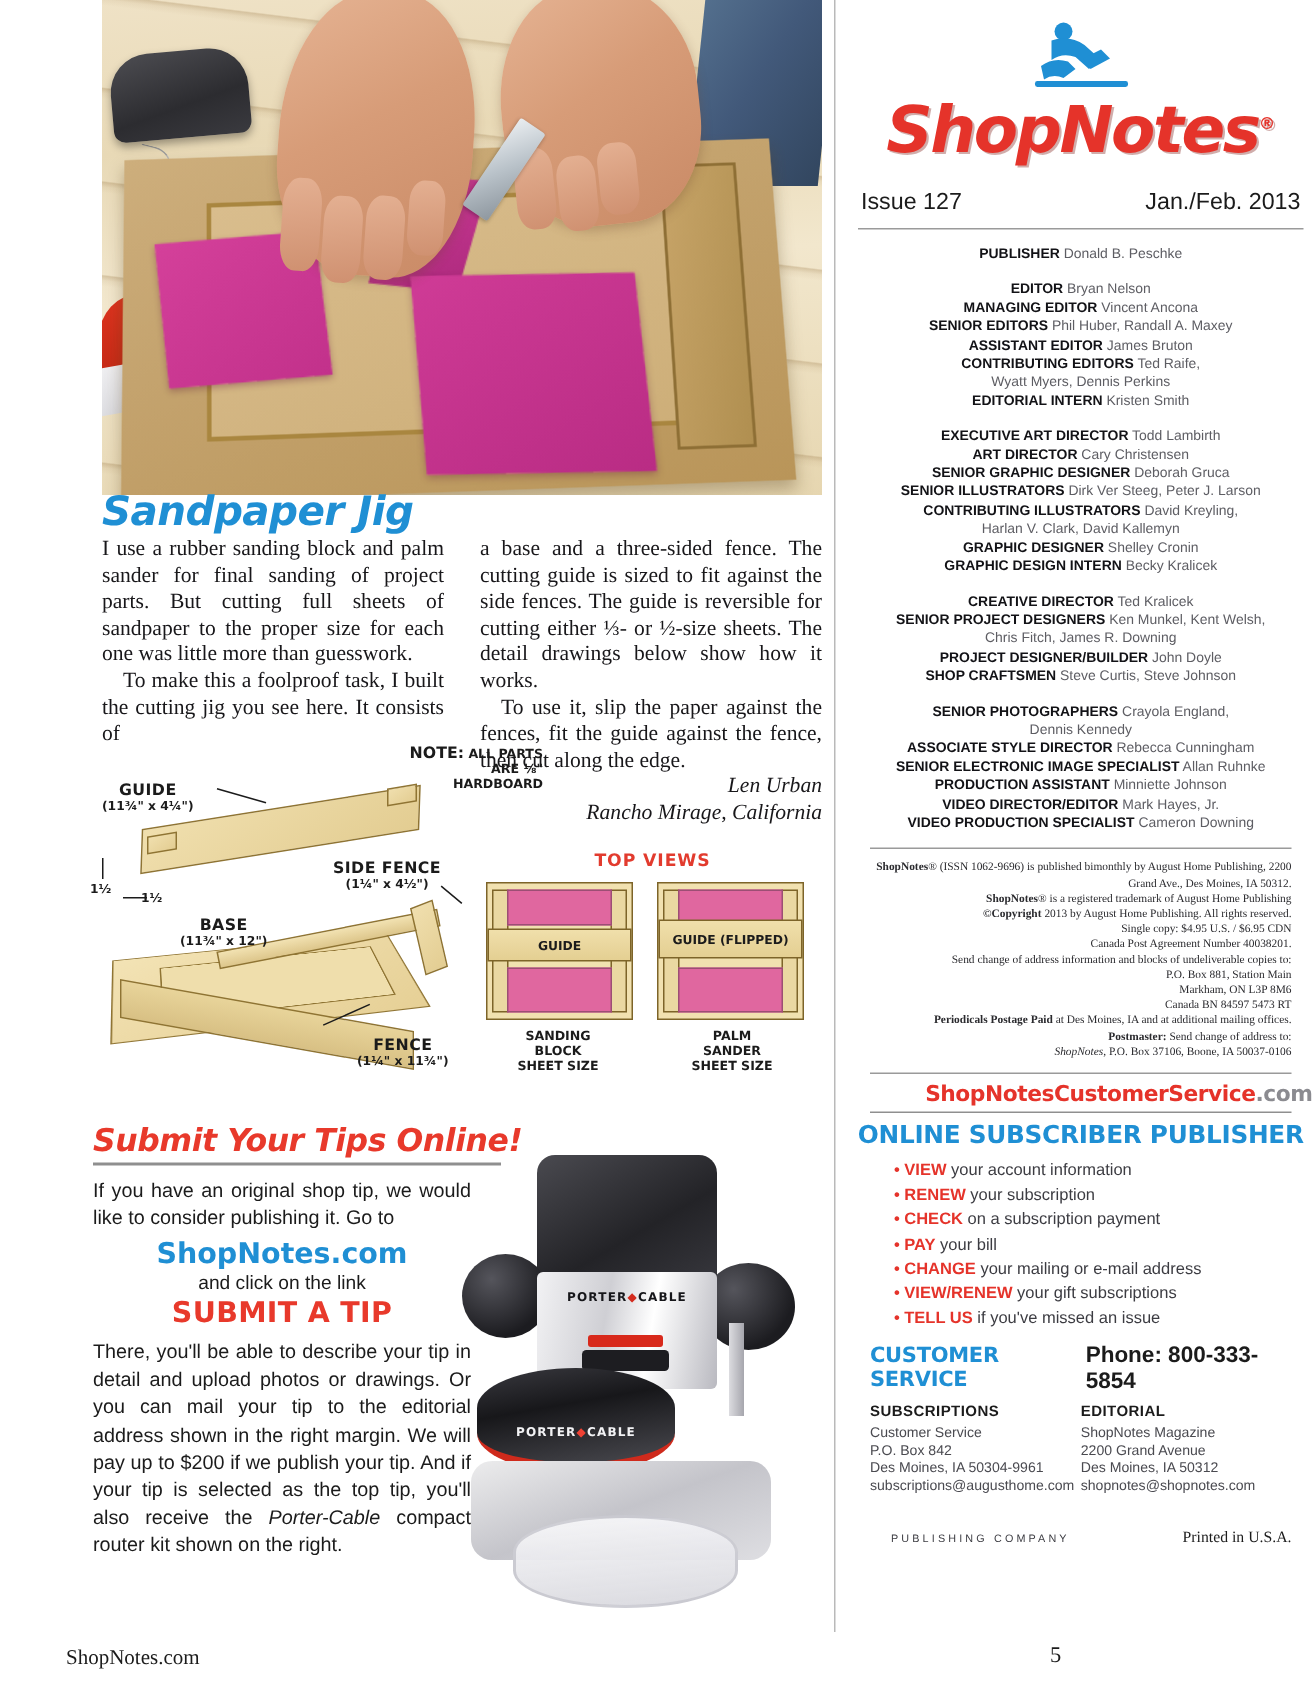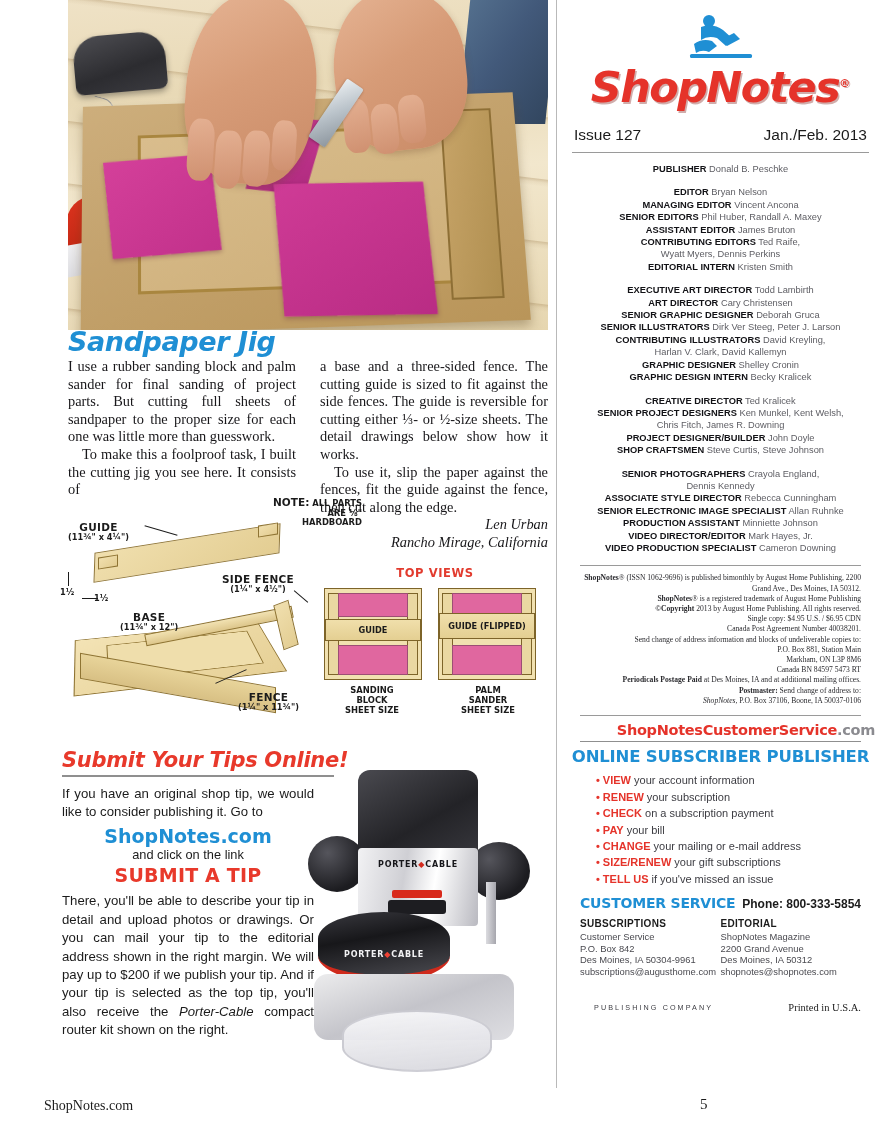--- a/index.html
+++ b/index.html
@@ -342,21 +342,21 @@
   .oss-item .bullet { color: #e5332a; font-weight: bold; margin-right: 3px; }
   .oss-item b { color: #e5332a; font-weight: bold; }
 
   .csvc-row { display: flex; align-items: baseline; margin: 8px 14px 0; }
   .csvc-title {
     font-family: "DejaVu Sans", sans-serif; font-weight: bold; font-size: 14px;
     color: #1f8fd4; letter-spacing: -0.2px;
   }
   .csvc-phone {
     margin-left: auto; font-family: "Liberation Sans", sans-serif;
-    font-weight: bold; font-size: 12px; color: #1b1b1b;
+    font-weight: bold; font-size: 15px; color: #1b1b1b;
   }
   .addr-row { display: flex; margin: 7px 14px 0; }
   .addr-col { width: 50%; }
   .addr-h {
     font-family: "Liberation Sans", sans-serif; font-weight: bold;
     font-size: 10px; color: #1b1b1b; letter-spacing: 0.3px; margin-bottom: 2px;
   }
   .addr-l {
     font-family: "Liberation Sans", sans-serif; font-size: 9.4px;
     line-height: 11.6px; color: #4a4a50;
@@ -626,21 +626,21 @@
     <div class="cs-rule"></div>
     <div class="cs-url"><span>ShopNotesCustomerService</span><span class="dotcom">.com</span></div>
     <div class="cs-rule2"></div>
     <div class="oss-title">ONLINE SUBSCRIBER PUBLISHER</div>
     <div class="oss-list" id="oss-root">
         <div class="oss-item"><span class="bullet">•</span><b>VIEW</b><span> your account information</span></div>
         <div class="oss-item"><span class="bullet">•</span><b>RENEW</b><span> your subscription</span></div>
         <div class="oss-item"><span class="bullet">•</span><b>CHECK</b><span> on a subscription payment</span></div>
         <div class="oss-item"><span class="bullet">•</span><b>PAY</b><span> your bill</span></div>
         <div class="oss-item"><span class="bullet">•</span><b>CHANGE</b><span> your mailing or e-mail address</span></div>
-        <div class="oss-item"><span class="bullet">•</span><b>SIZE/RENEW</b><span> your gift subscriptions</span></div>
+        <div class="oss-item"><span class="bullet">•</span><b>VIEW/RENEW</b><span> your gift subscriptions</span></div>
         <div class="oss-item"><span class="bullet">•</span><b>TELL US</b><span> if you've missed an issue</span></div>
       </div>
 
     <div class="csvc-row">
       <span class="csvc-title">CUSTOMER SERVICE</span>
       <span class="csvc-phone">Phone: 800-333-5854</span>
     </div>
 
     <div class="addr-row">
       <div class="addr-col">

